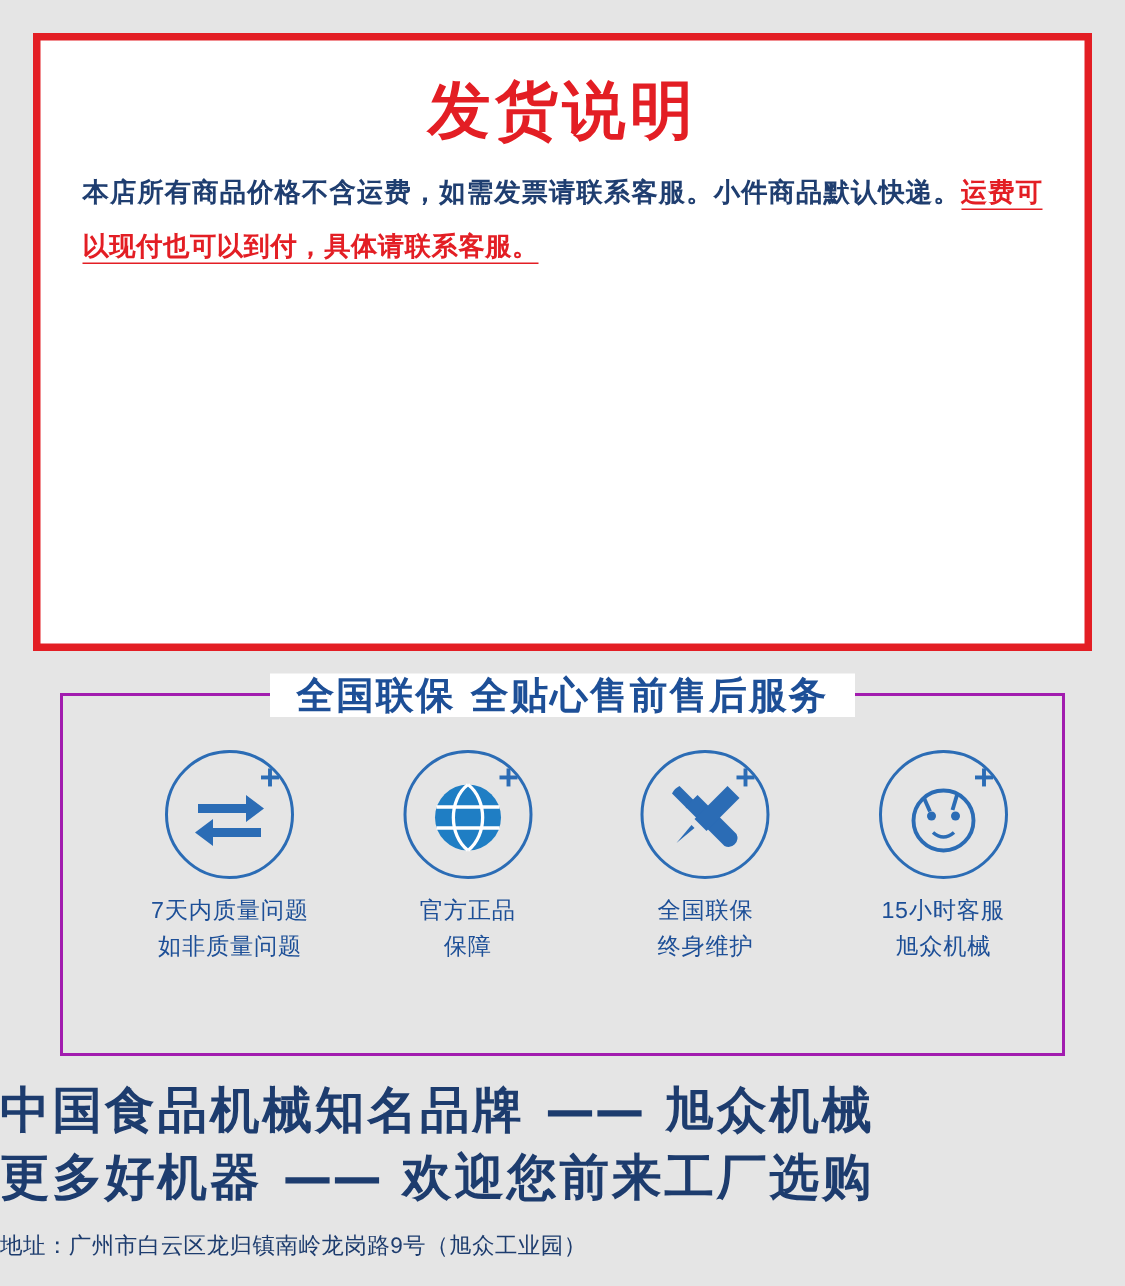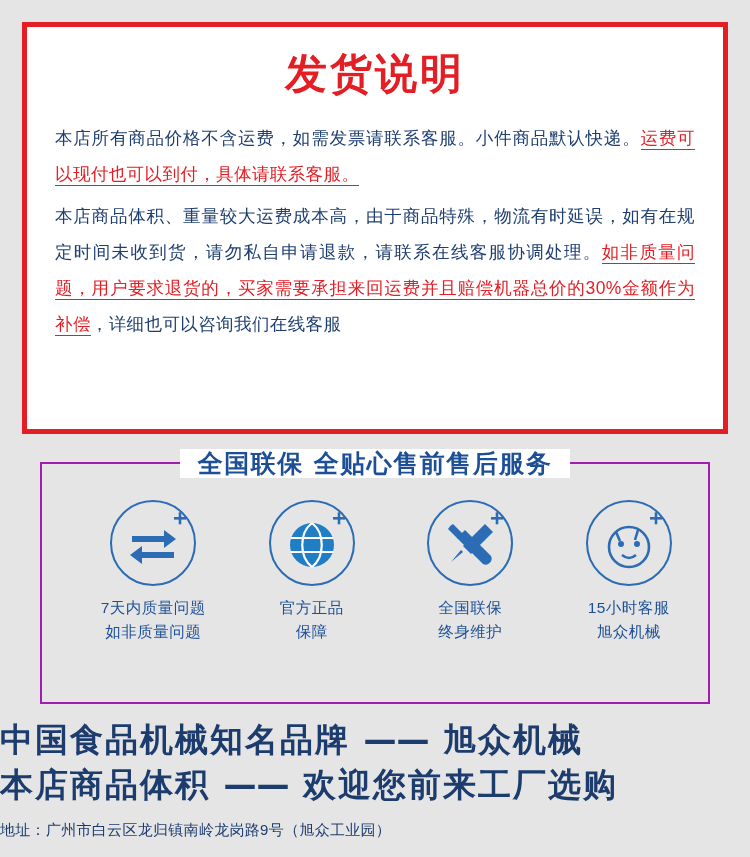--- a/index.html
+++ b/index.html
@@ -34,26 +34,27 @@
     text-align: center;
     color: #e31e24;
     font-size: 42px;
     font-weight: bold;
     letter-spacing: 3px;
     margin-top: 24px;
     line-height: 1.1;
     font-family: "DejaVu Sans", sans-serif;
   }
   .notice-body {
-    margin: 24px 28px 0 28px;
+    margin: 14px 28px 0 28px;
     font-size: 17.5px;
     line-height: 2.05;
     color: #1f3e70;
     letter-spacing: 0.4px;
     text-align: justify;
+    font-weight: bold;
   }
   .notice-body p { margin: 0 0 6px 0; }
   .red-u {
     color: #e31e24;
     border-bottom: 1.5px solid #e31e24;
     padding-bottom: 1px;
   }
 
   
   .service {
@@ -143,21 +144,20 @@
 </style>
 </head>
 <body>
 
 <div class="page">
 
   <div class="notice">
     <div class="notice-title">发货说明</div>
     <div class="notice-body">
       <p><span>本店所有商品价格不含运费，如需发票请联系客服。小件商品默认快递。</span><span class="red-u">运费可以现付也可以到付，具体请联系客服。</span></p>
-      <p><span>本店商品体积、重量较大运费成本高，由于商品特殊，物流有时延误，如有在规定时间未收到货，请勿私自申请退款，请联系在线客服协调处理。</span><span class="red-u">如非质量问题，用户要求退货的，买家需要承担来回运费并且赔偿机器总价的30%金额作为补偿</span><span>，详细也可以咨询我们在线客服</span></p>
     </div>
   </div>
 
   <div class="service">
     <div class="service-head">
       <span>全国联保 全贴心售前售后服务</span>
     </div>
     <div class="service-items">
 
       <div class="svc">
@@ -240,20 +240,20 @@
     </div>
   </div>
 
   <div class="brand">
     <div class="brand-line">
       <span>中国食品机械知名品牌</span>
       <span class="dash">——</span>
       <span>旭众机械</span>
     </div>
     <div class="brand-line">
-      <span>本店商品体积</span>
+      <span>更多好机器</span>
       <span class="dash">——</span>
       <span>欢迎您前来工厂选购</span>
     </div>
     <div class="addr">地址：广州市白云区龙归镇南岭龙岗路9号（旭众工业园）</div>
   </div>
 
 </div>
 
 </body></html>

